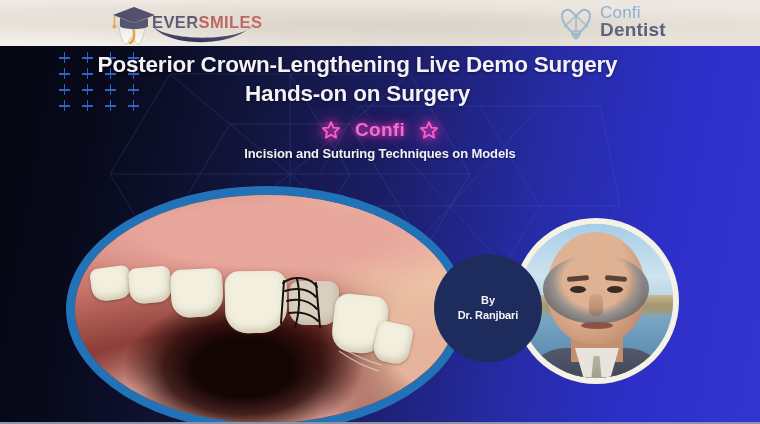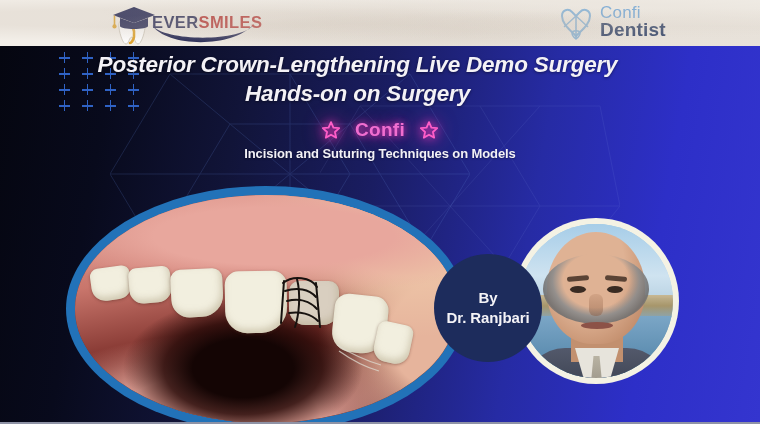--- a/index.html
+++ b/index.html
@@ -92,21 +92,20 @@
   .plusgrid i::before{left:3px;top:7px;width:11px;height:1.6px;}
   .plusgrid i::after{left:7.7px;top:2.2px;width:1.6px;height:11px;}
 
   
   .title-main{
     position:absolute;left:0;top:5px;width:715px;
     text-align:center;color:#f4f2f6;
     font-size:22.5px;font-weight:bold;line-height:1.28;
     letter-spacing:-0.2px;
     text-shadow:0 1px 3px rgba(0,0,0,.45);
-    font-style:italic;
   }
   .title-main .l2{display:block;}
   .bonus-row{
     position:absolute;left:0;top:73px;width:760px;
     text-align:center;
     display:flex;align-items:center;justify-content:center;gap:14px;
   }
   .bonus-word{
     font-size:19px;font-weight:bold;color:#f06ed0;
     text-shadow:0 0 7px rgba(255,63,191,.95),0 0 16px rgba(255,40,180,.7);
@@ -210,21 +209,21 @@
 
   
   .author-badge{
     position:absolute;left:434px;top:208px;width:108px;height:108px;
     border-radius:50%;
     background:#1d2c5c;
     display:flex;align-items:center;justify-content:center;
     text-align:center;
   }
   .author-badge .txt{
-    color:#f4f3f7;font-size:15px;font-weight:bold;line-height:1.33;
+    color:#f4f3f7;font-size:11px;font-weight:bold;line-height:1.33;
     letter-spacing:-.1px;
   }
   .author-badge .nm{display:block;}
 
   
   .bottom-strip{
     position:absolute;left:0;top:422px;width:760px;height:2px;
     background:#8f93a6;
   }
 </style>

